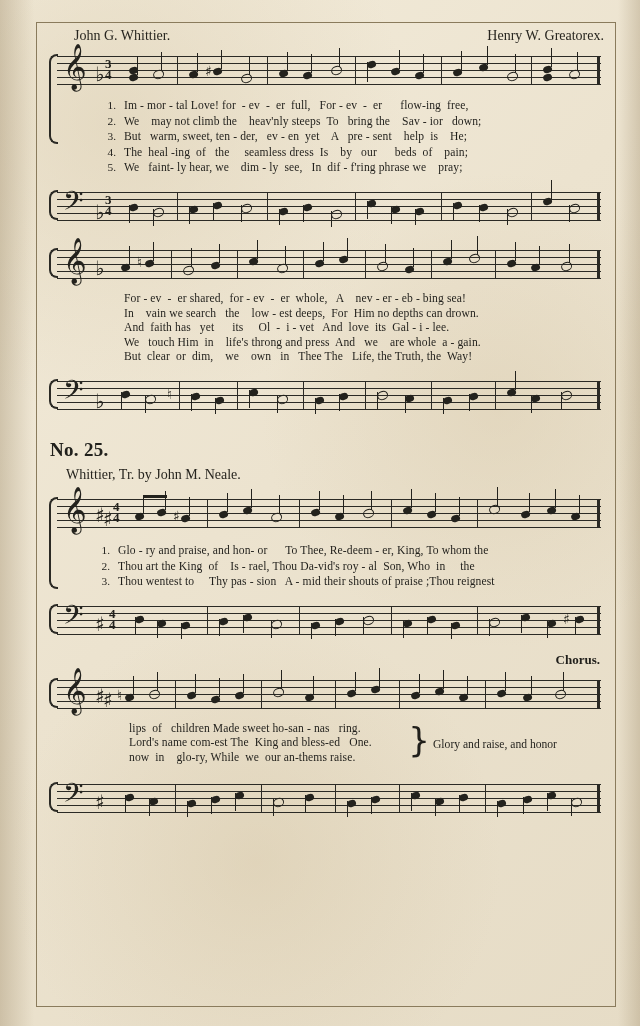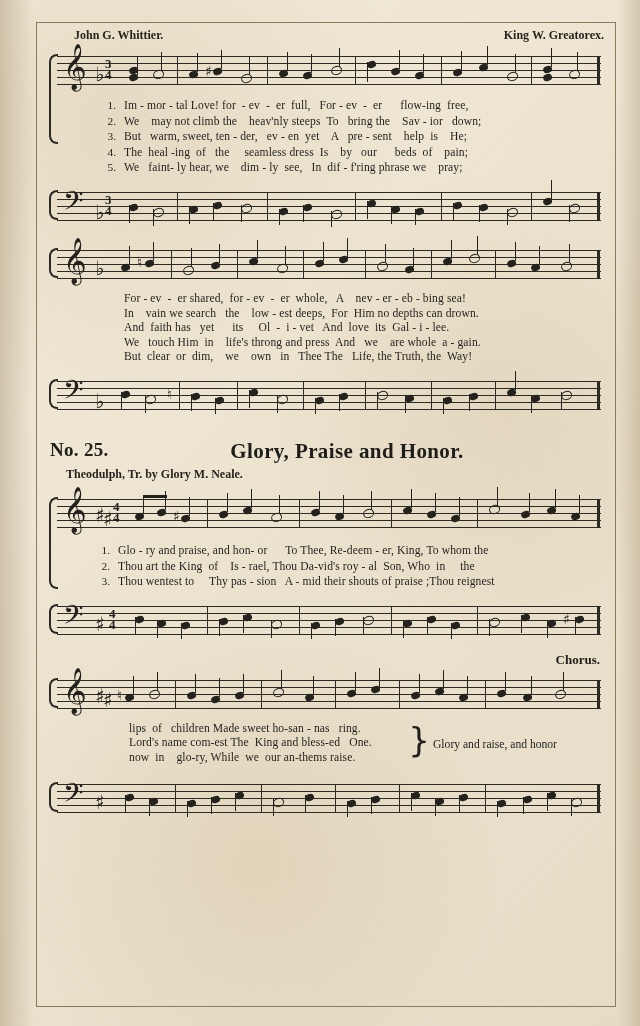--- a/index.html
+++ b/index.html
@@ -85,22 +85,22 @@
     font-weight: bold;
     color: #1d1d19;
     letter-spacing: 0.4px;
   }
   .hymn-title.t31 {
     font-size: 21px;
   }
   .credit-row {
     position: relative;
     height: 16px;
-    font-size: 12px;
-    font-weight: bold;
+    font-size: 14px;
+    font-weight: normal;
     color: #27251f;
   }
   .credit-left {
     position: absolute;
     left: 30px;
     top: 0;
   }
   .credit-right {
     position: absolute;
     right: 6px;
@@ -277,21 +277,21 @@
 <body>
 
 <div id="page">
   <div class="frame"></div>
 
   <div class="content">
 
 
     <div class="credit-row">
       <div class="credit-left">John G. Whittier.</div>
-      <div class="credit-right">King W. Greatorex.</div>
+      <div class="credit-right">Henry W. Greatorex.</div>
     </div>
 
     <div class="system" style="margin-top:4px;">
       <div class="staff" style="height:44px;">
         <div class="brace" style="top:6px;height:90px;"></div>
         <div class="lines" style="top:8px;">
           <i></i>
             <i></i>
             <i></i>
             <i></i>
@@ -544,25 +544,24 @@
         <div class="note" style="left:482px;top:22px;"></div>
           <div class="stem" style="left:482px;top:23px;height:17px;"></div>
         <div class="note open" style="left:512px;top:18px;"></div>
           <div class="stem" style="left:512px;top:19px;height:17px;"></div>
         <div class="barline heavy" style="left:548px;top:8px;"></div>
       </div>
     </div>
 
     <div class="hymn-header" style="margin-top:22px;height:28px;">
       <div class="hymn-no">No. 25.</div>
-      <div class="hymn-title t31" style="padding-left:40px;">Glory, Praise and Honor.</div>
     </div>
 
     <div class="credit-row" style="height:18px;">
-      <div class="credit-center-left">Theodulph, Tr. by Glory M. Neale.</div>
+      <div class="credit-center-left">Whittier, Tr. by John M. Neale.</div>
     </div>
 
     <div class="system" style="margin-top:4px;">
       <div class="staff" style="height:46px;">
         <div class="brace" style="top:8px;height:92px;"></div>
         <div class="lines" style="top:10px;">
           <i></i>
             <i></i>
             <i></i>
             <i></i>

